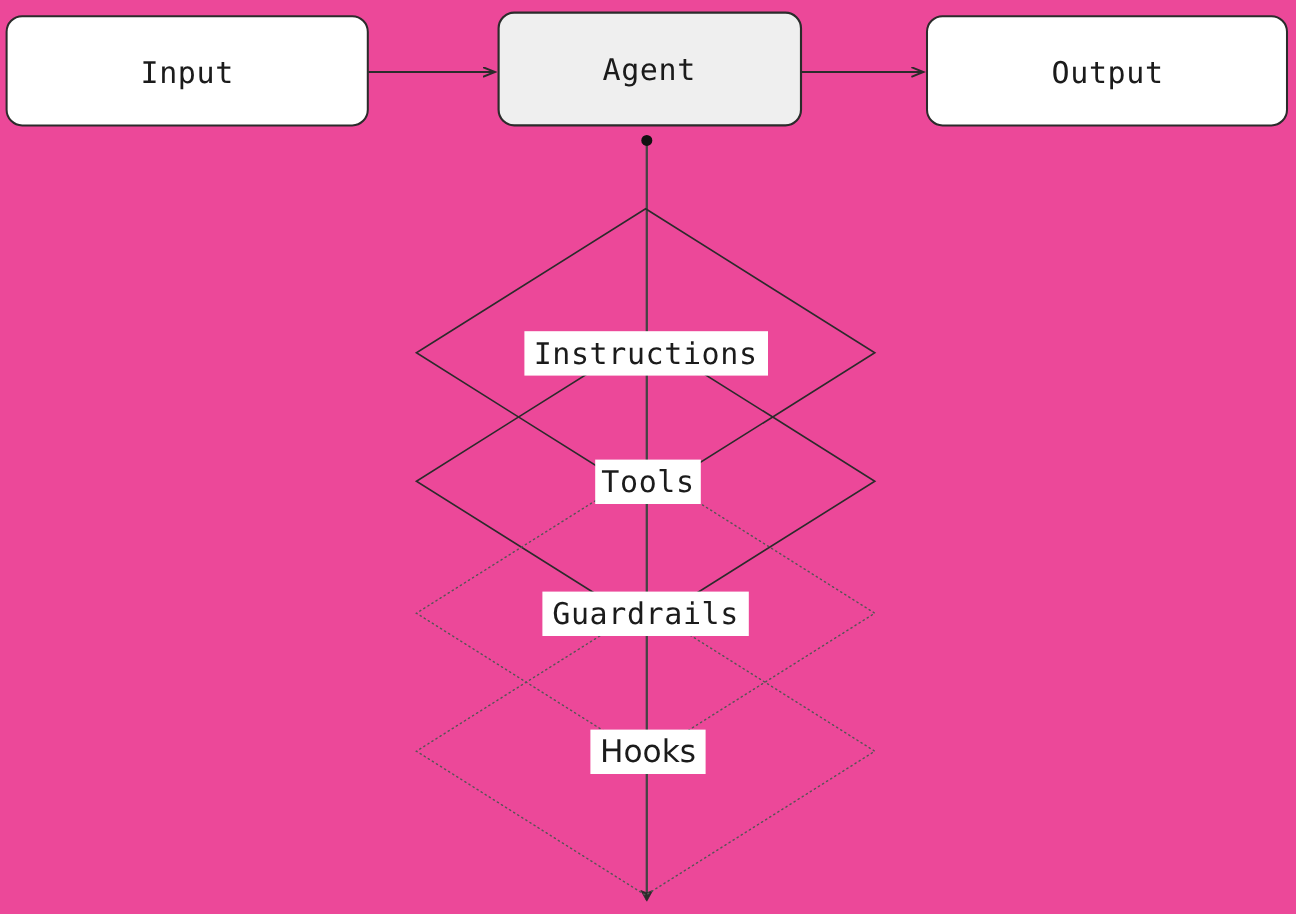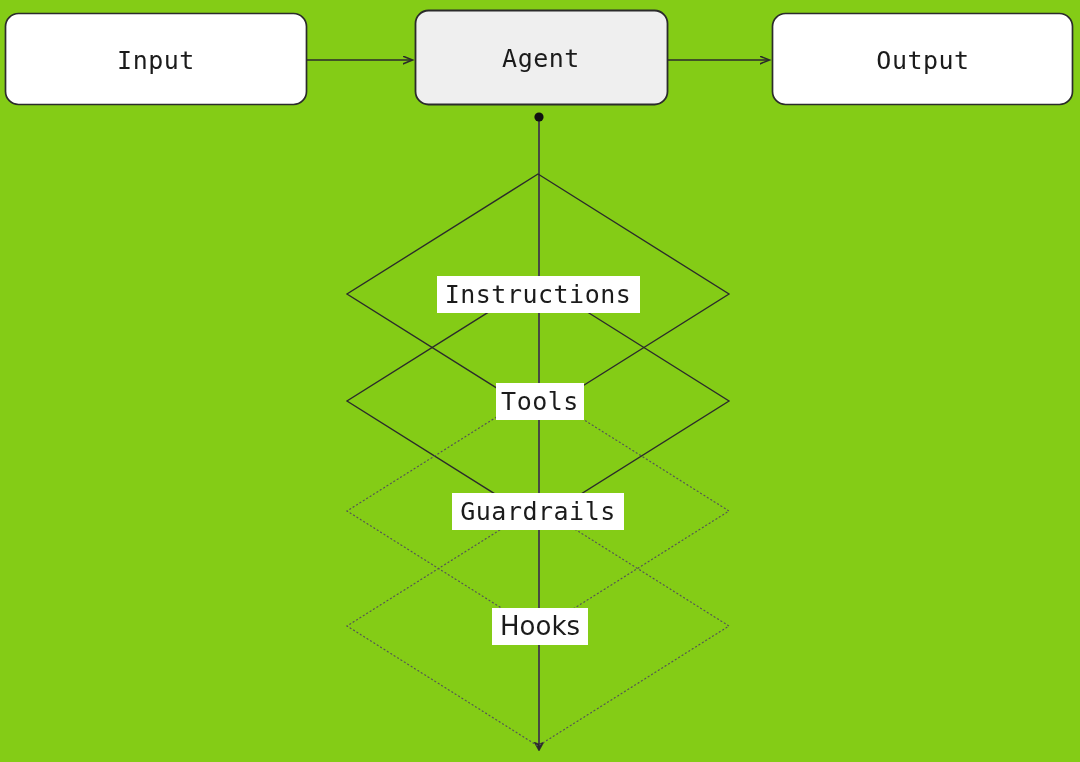--- a/index.html
+++ b/index.html
@@ -10,21 +10,21 @@
   body {
     width: 1080px;
     height: 762px;
     overflow: hidden;
     font-family: "DejaVu Sans Mono", "Liberation Mono", monospace;
   }
   #diagram-root {
     position: relative;
     width: 1080px;
     height: 762px;
-    background: #84cc16;
+    background: #ec4899;
   }
   svg.canvas {
     position: absolute;
     left: 0;
     top: 0;
     width: 1080px;
     height: 762px;
     display: block;
   }
   .box-label {

